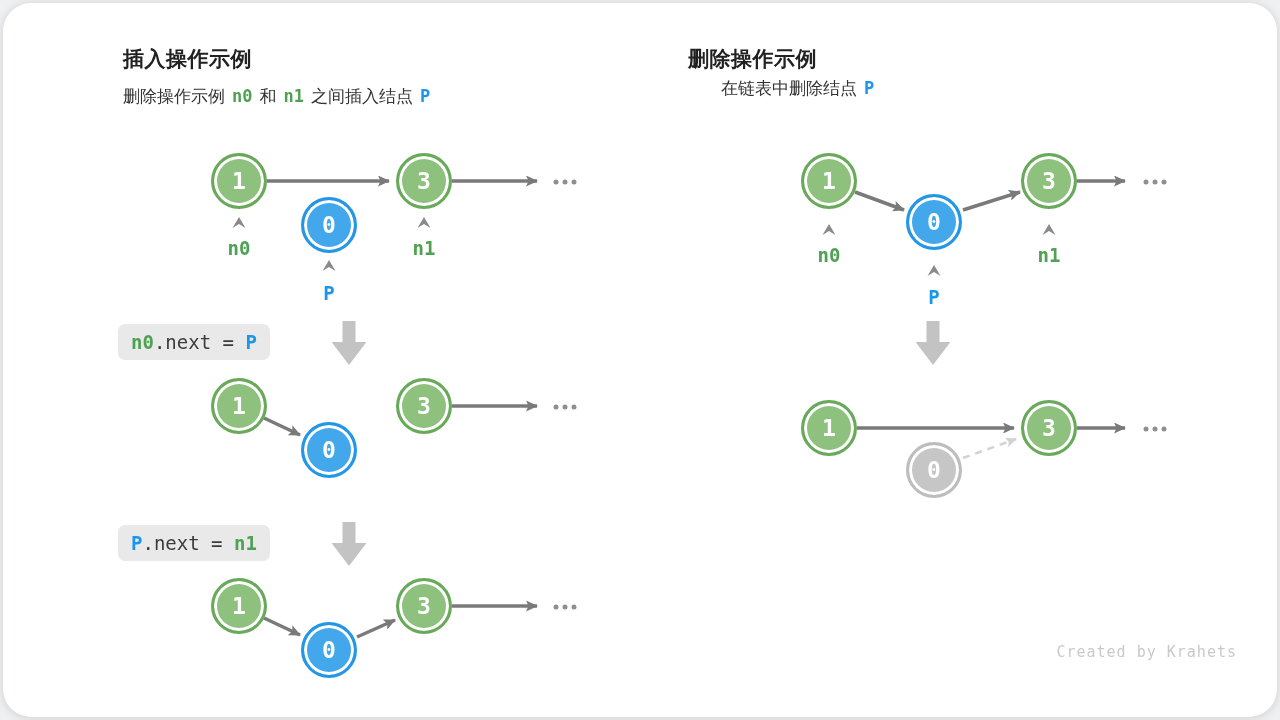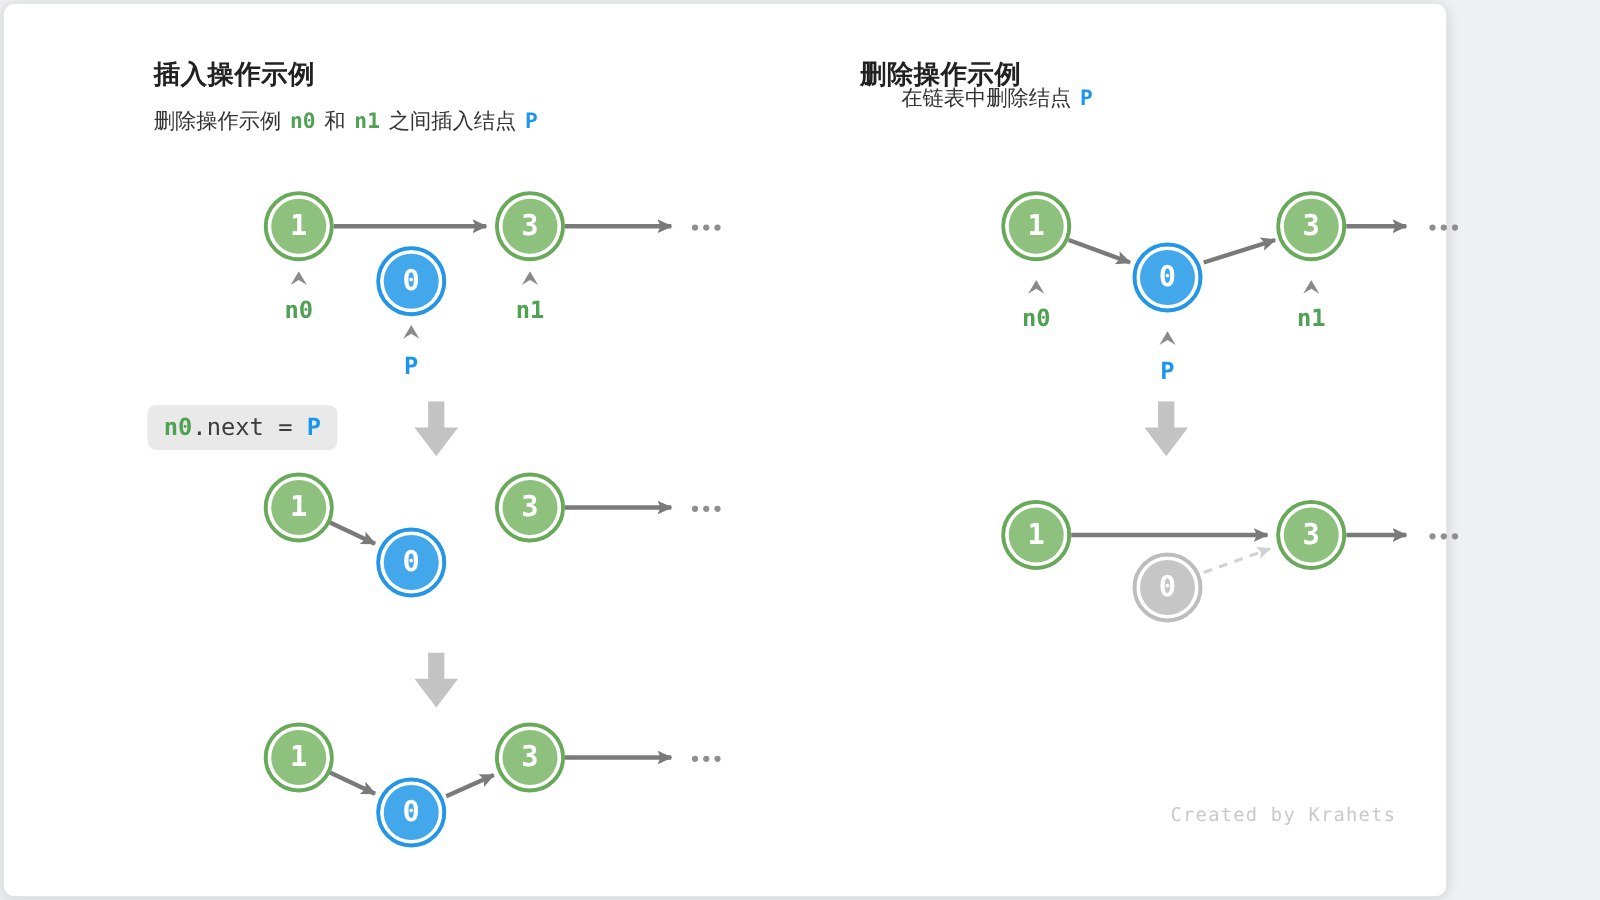--- a/index.html
+++ b/index.html
@@ -1,18 +1,18 @@
 <!DOCTYPE html>
 <html style="--page-bg: #EFF0F1; --card-bg: #FFFFFF; --title: #212121; --subtitle: #333333; --green-fill: #8FC17E; --green-border: #68A95A; --green-text: #4FA153; --blue-fill: #43A7EC; --blue-border: #2496E8; --blue-text: #1C96EC; --gray-fill: #C6C6C6; --gray-border: #BDBDBD; --arrow: #7A7A7A; --arrow-light: #D2D2D2; --block-arrow: #C3C3C3; --code-bg: #E9E9E9; --code-text: #3C3C3C; --caret: #8A8A8A; --dots: #8F8F8F; --watermark: #C9C9C9;"><head>
 <meta charset="utf-8">
 <style>
   html,body{margin:0;padding:0;width:1280px;height:720px;background:var(--page-bg,#eef0f1);
     font-family:"Liberation Sans","DejaVu Sans",sans-serif;overflow:hidden}
-  .card{position:absolute;left:3px;top:3px;width:1154px;height:714px;background:var(--card-bg,#fff);
-    border-radius:9px;box-shadow:0 1px 10px rgba(0,0,0,.14)}
+  .card{position:absolute;left:3px;top:3px;width:1274px;height:714px;background:var(--card-bg,#fff);
+    border-radius:28px;box-shadow:0 1px 10px rgba(0,0,0,.14)}
   .ctr{transform:translate(-50%,-50%)}
 
   .title{position:absolute;font-size:21px;font-weight:bold;color:var(--title);letter-spacing:.5px}
   .subtitle{position:absolute;font-size:17px;color:var(--subtitle)}
   .subtitle .tok{font-family:"DejaVu Sans Mono","Liberation Mono",monospace;font-weight:bold;margin:0 7px;font-size:17px}
   .tok.g{color:var(--green-text)} .tok.b{color:var(--blue-text)}
 
   .node{position:absolute;width:50px;height:50px;border-radius:50%;border:3px solid;
     box-shadow:inset 0 0 0 3px #fff;display:flex;align-items:center;justify-content:center;
     transform:translate(-50%,-50%);font-family:"DejaVu Sans Mono","Liberation Mono",monospace;
@@ -121,41 +121,42 @@
     </div>
   <div class="node b" style="left:326px;top:447px">
       <span>0</span>
     </div>
   <div class="dots" style="left:562px;top:404px" title="...">
       <i></i>
       <i></i>
       <i></i>
     </div>
 
+  <div class="code" style="left:115px;top:522px"><span class="b">P</span><span>.next = </span><span class="g">n1</span></div>
   <svg class="blockarrow" style="left:346px;top:541px" width="35" height="44">
       <path d="M11,0 H24 V21 H35 L17.5,44 L0,21 H11 Z" fill="var(--block-arrow)"></path>
     </svg>
 
   <div class="node g" style="left:236px;top:603px">
       <span>1</span>
     </div>
   <div class="node g" style="left:421px;top:603px">
       <span>3</span>
     </div>
   <div class="node b" style="left:326px;top:647px">
       <span>0</span>
     </div>
   <div class="dots" style="left:562px;top:604px" title="...">
       <i></i>
       <i></i>
       <i></i>
     </div>
 
   <div class="title" style="left:685px;top:42px">删除操作示例</div>
-  <div class="subtitle" style="left:718px;top:64px">
+  <div class="subtitle" style="left:718px;top:74px">
     <span>在链表中删除结点</span><span class="tok b">P</span>
   </div>
 
   <div class="node g" style="left:826px;top:178px">
       <span>1</span>
     </div>
   <div class="node g" style="left:1046px;top:178px">
       <span>3</span>
     </div>
   <div class="node b" style="left:931px;top:219px">

